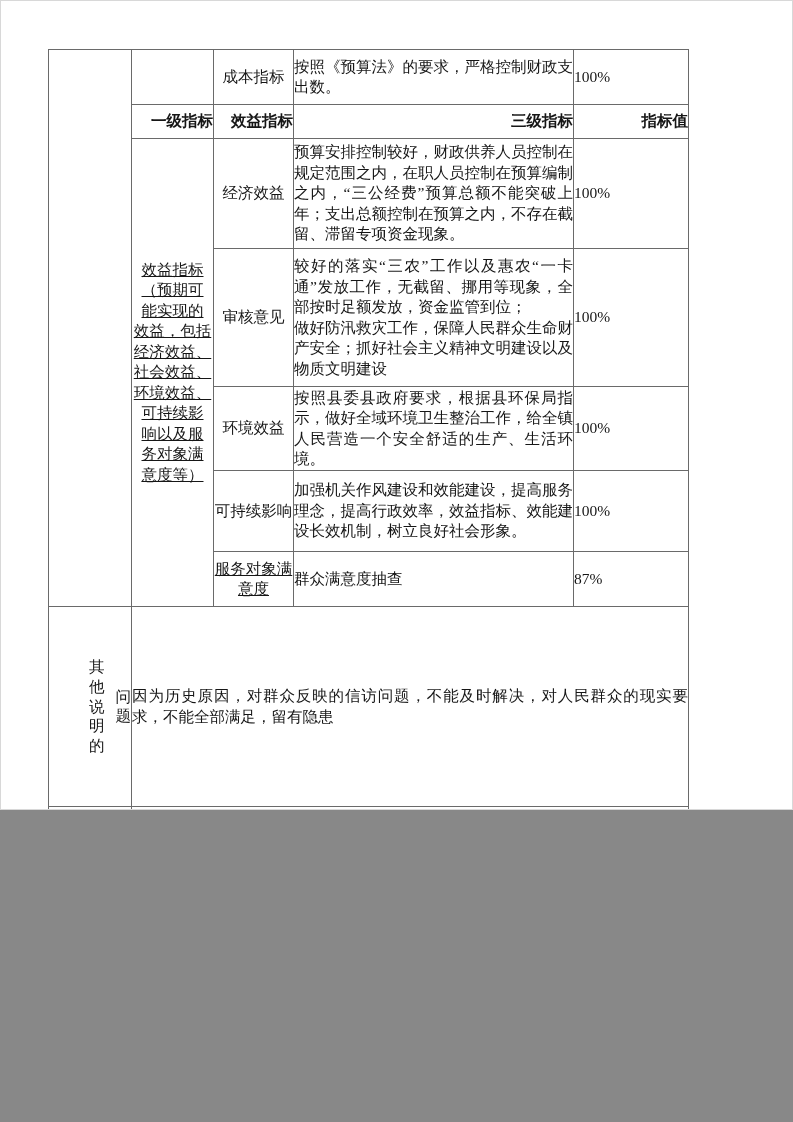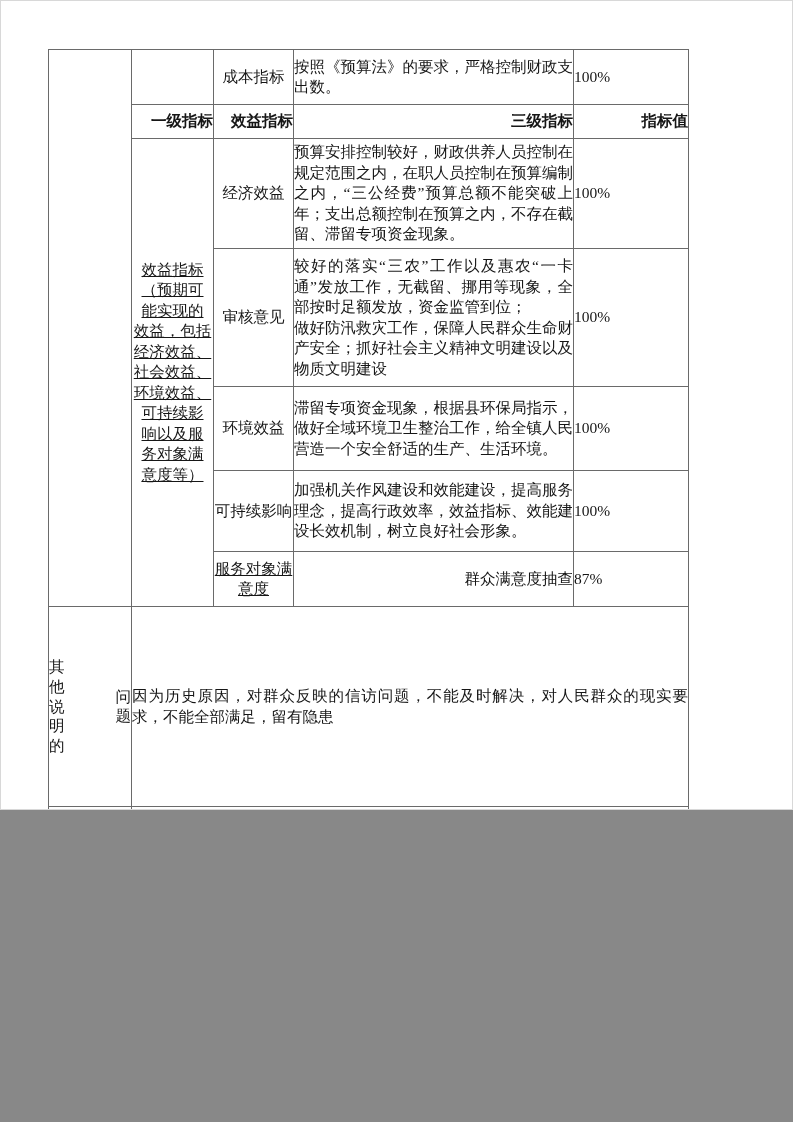--- a/index.html
+++ b/index.html
@@ -34,21 +34,21 @@
     text-align:justify;
     padding:2px 3px;
     white-space:pre-line;
   }
   td.val{ text-align:left; font-size:15px; }
   td.pre{ white-space:pre-line;text-decoration:underline; }
   td.vlabel-cell{ vertical-align:middle; }
   .vwrap{
     display:flex;
     flex-direction:row;
-    justify-content:space-between;
+    justify-content:flex-end;
     align-items:center;
     gap:11px;
     height:100%;
   }
   .vcol{
     width:1em;
     word-break:break-all;
     line-height:1.28;
     font-size:15.5px;
     text-align:center;
@@ -115,32 +115,32 @@
       <td class="val">100%</td>
     </tr>
     <tr style="height:138px">
       <td class="lbl">审核意见</td>
       <td class="desc">较好的落实“三农”工作以及惠农“一卡通”发放工作，无截留、挪用等现象，全部按时足额发放，资金监管到位；
 做好防汛救灾工作，保障人民群众生命财产安全；抓好社会主义精神文明建设以及物质文明建设</td>
       <td class="val">100%</td>
     </tr>
     <tr style="height:84px">
       <td class="lbl">环境效益</td>
-      <td class="desc">滞留专项资金现象，根据县环保局指示，做好全域环境卫生整治工作，给全镇人民营造一个安全舒适的生产、生活环境。</td>
+      <td class="desc">按照县委县政府要求，根据县环保局指示，做好全域环境卫生整治工作，给全镇人民营造一个安全舒适的生产、生活环境。</td>
       <td class="val">100%</td>
     </tr>
     <tr style="height:81px">
       <td class="lbl">可持续影响</td>
       <td class="desc">加强机关作风建设和效能建设，提高服务理念，提高行政效率，效益指标、效能建设长效机制，树立良好社会形象。</td>
       <td class="val">100%</td>
     </tr>
     <tr style="height:55px">
       <td class="lbl pre">服务对象满
 意度</td>
-      <td class="desc" style="text-align:right">群众满意度抽查</td>
+      <td class="desc" style="text-align:left">群众满意度抽查</td>
       <td class="val">87%</td>
     </tr>
 
     <tr style="height:200px">
       <td class="vlabel-cell">
         <div class="vwrap">
           <div class="vcol">其他说明的</div>
           <div class="vcol">问题</div>
         </div>
       </td>

